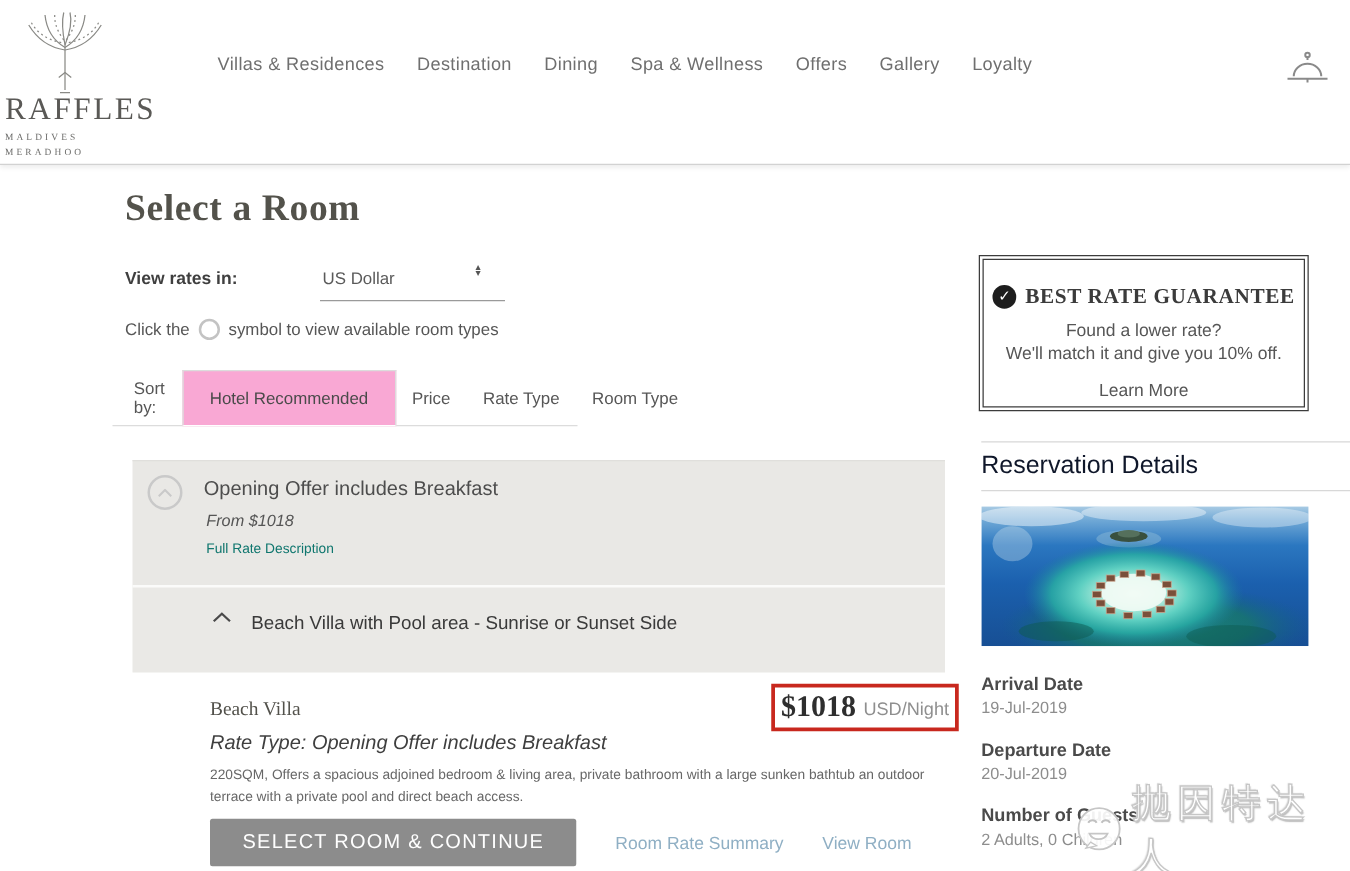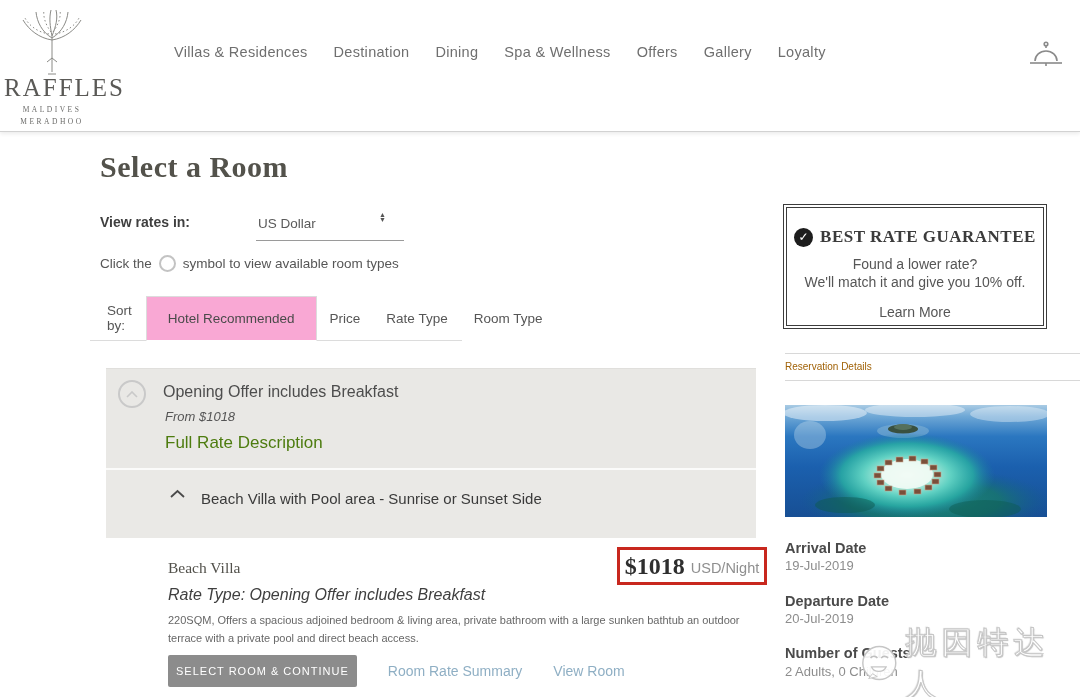--- a/index.html
+++ b/index.html
@@ -3,21 +3,21 @@
 <meta charset="utf-8">
 <style>
   * { margin:0; padding:0; box-sizing:border-box; }
   html,body { background:#fff; }
   body { width:1080px; height:697px; font-family:"Liberation Sans", sans-serif; overflow:hidden; }
   #stage { position:relative; width:1080px; height:697px; background:#fff; overflow:hidden; }
 
   
   .header { position:absolute; left:0; top:0; width:1080px; height:132px; background:#fff;
             border-bottom:1px solid #d2d2d2; box-shadow:0 2px 4px rgba(0,0,0,.08); z-index:5; }
-  .logo { position:absolute; left:4px; top:6px; width:96px; text-align:center; }
+  .logo { position:absolute; left:4px; top:6px; width:96px; text-align:left; }
   .logo-tree { display:block; margin:0 auto; }
   .logo-brand { font-family:"Liberation Serif", serif; font-size:25px; color:#5a5956; letter-spacing:2px; margin-top:-2px; }
   .logo-sub { font-family:"Liberation Serif", serif; font-size:7.5px; color:#6b6b69; letter-spacing:2.5px; margin-top:3px; }
   .nav { position:absolute; left:174px; top:44px; display:flex; gap:26px; }
   .nav-item { font-size:14.5px; color:#6f6f6f; letter-spacing:.3px; cursor:pointer; white-space:nowrap; }
   .bell { position:absolute; right:16px; top:40px; }
 
   
   .page-title { position:absolute; left:100px; top:150px; font-family:"Liberation Serif", serif;
                 font-size:30px; color:#53524b; letter-spacing:.5px; }
@@ -36,51 +36,51 @@
   .tab.active { align-self:stretch; display:flex; align-items:center; padding:0 21px; background:#f9a8d4;
                 border:1px solid #dcdcdc; border-bottom:1px solid #fff; margin-bottom:-1px; color:#4a4a4a; }
 
   
   .rate-card { position:absolute; left:106px; top:368px; width:650px; }
   .offer-sec { background:#e9e8e5; border-top:1px solid #e0dfdc; height:100px; position:relative; }
   .offer-toggle { position:absolute; left:12px; top:11px; width:28px; height:28px; border:2px solid #c9c9c9; border-radius:50%;
                   display:flex; align-items:center; justify-content:center; cursor:pointer; }
   .offer-title { position:absolute; left:57px; top:14px; font-size:16px; color:#4d4d4d; }
   .offer-from { position:absolute; left:59px; top:40px; font-size:13px; font-style:italic; color:#555; }
-  .offer-link { position:absolute; left:59px; top:64px; font-size:17px; color:#4d7c0f; cursor:pointer; }
+  .offer-link { position:absolute; left:59px; top:64px; font-size:11px; color:#0f766e; cursor:pointer; }
   .group-sec { background:#eae9e6; border-top:2px solid #fbfbfa; height:70px; position:relative; }
   .group-chevron { position:absolute; left:63px; top:19px; cursor:pointer; }
   .group-title { position:absolute; left:95px; top:20px; font-size:15px; color:#3a3a3a; }
 
   
   .room-name { position:absolute; left:168px; top:559px; font-family:"Liberation Serif", serif; font-size:15.5px; color:#52514b; }
   .price-box { position:absolute; left:617px; top:547px; width:150px; height:38px; border:3px solid #c8281e;
                display:flex; align-items:center; justify-content:center; background:#fff; }
   .price-amount { font-family:"Liberation Serif", serif; font-size:24px; font-weight:bold; color:#2e2e2e; }
   .price-unit { font-size:14.5px; color:#8f8f8f; margin-left:6px; padding-top:4px; }
   .rate-type { position:absolute; left:168px; top:586px; font-size:16px; font-style:italic; color:#3f3f3f; }
   .room-desc { position:absolute; left:168px; top:611px; width:592px; font-size:11px; color:#676767; line-height:18px; }
   .actions { position:absolute; left:168px; top:655px; display:flex; align-items:center; }
   .cta-btn { background:#8c8c8c; color:#fff; border:none; font-family:"Liberation Sans", sans-serif;
-             font-size:11px; letter-spacing:1px; padding:10px 8px; border-radius:2px; cursor:pointer; }
+             font-size:16px; letter-spacing:1px; padding:10px 26px; border-radius:2px; cursor:pointer; }
   .action-link { font-size:14px; color:#8fafc4; margin-left:31px; cursor:pointer; }
 
   
   .brg-box { position:absolute; left:786px; top:207px; width:258px; height:119px; border:1px solid #3c3c3c;
              outline:1px solid #3c3c3c; outline-offset:2px; background:#fff; text-align:center; }
   .brg-head { display:flex; align-items:center; justify-content:center; margin-top:19px; }
   .brg-check { width:19px; height:19px; background:#1d1d1d; color:#fff; border-radius:50%; font-size:12px;
                line-height:19px; text-align:center; margin-right:7px; }
   .brg-title { font-family:"Liberation Serif", serif; font-size:17px; font-weight:bold; color:#3b3b3b; letter-spacing:.5px; }
   .brg-line { font-size:14px; color:#565656; line-height:18px; }
   .brg-line.first { margin-top:8px; }
   .brg-link { font-size:14px; color:#565656; margin-top:13px; cursor:pointer; }
 
   .resv-title-wrap { position:absolute; left:785px; top:353px; width:295px; border-top:1px solid #d8d8d8; border-bottom:1px solid #d8d8d8; }
-  .resv-title { font-size:10px; color:#a16207; padding:7px 0 8px 0; }
+  .resv-title { font-size:20px; color:#0f172a; padding:7px 0 8px 0; }
   .resort-img { position:absolute; left:785px; top:405px; width:262px; height:112px; overflow:hidden; }
 
   .detail-label { position:absolute; left:785px; font-size:14.5px; font-weight:bold; color:#4a4a4a; }
   .detail-value { position:absolute; left:785px; font-size:13px; color:#8d8d8d; }
 
   
   .watermark { position:absolute; left:857px; top:622px; display:flex; align-items:center; z-index:9; pointer-events:none; }
   .wm-text { font-size:31px; color:#fff; letter-spacing:5px; margin-left:4px;
              -webkit-text-stroke:1px #c6c6c6; text-shadow:1px 1px 1px #bdbdbd, -1px -1px 1px #d8d8d8; }
 

